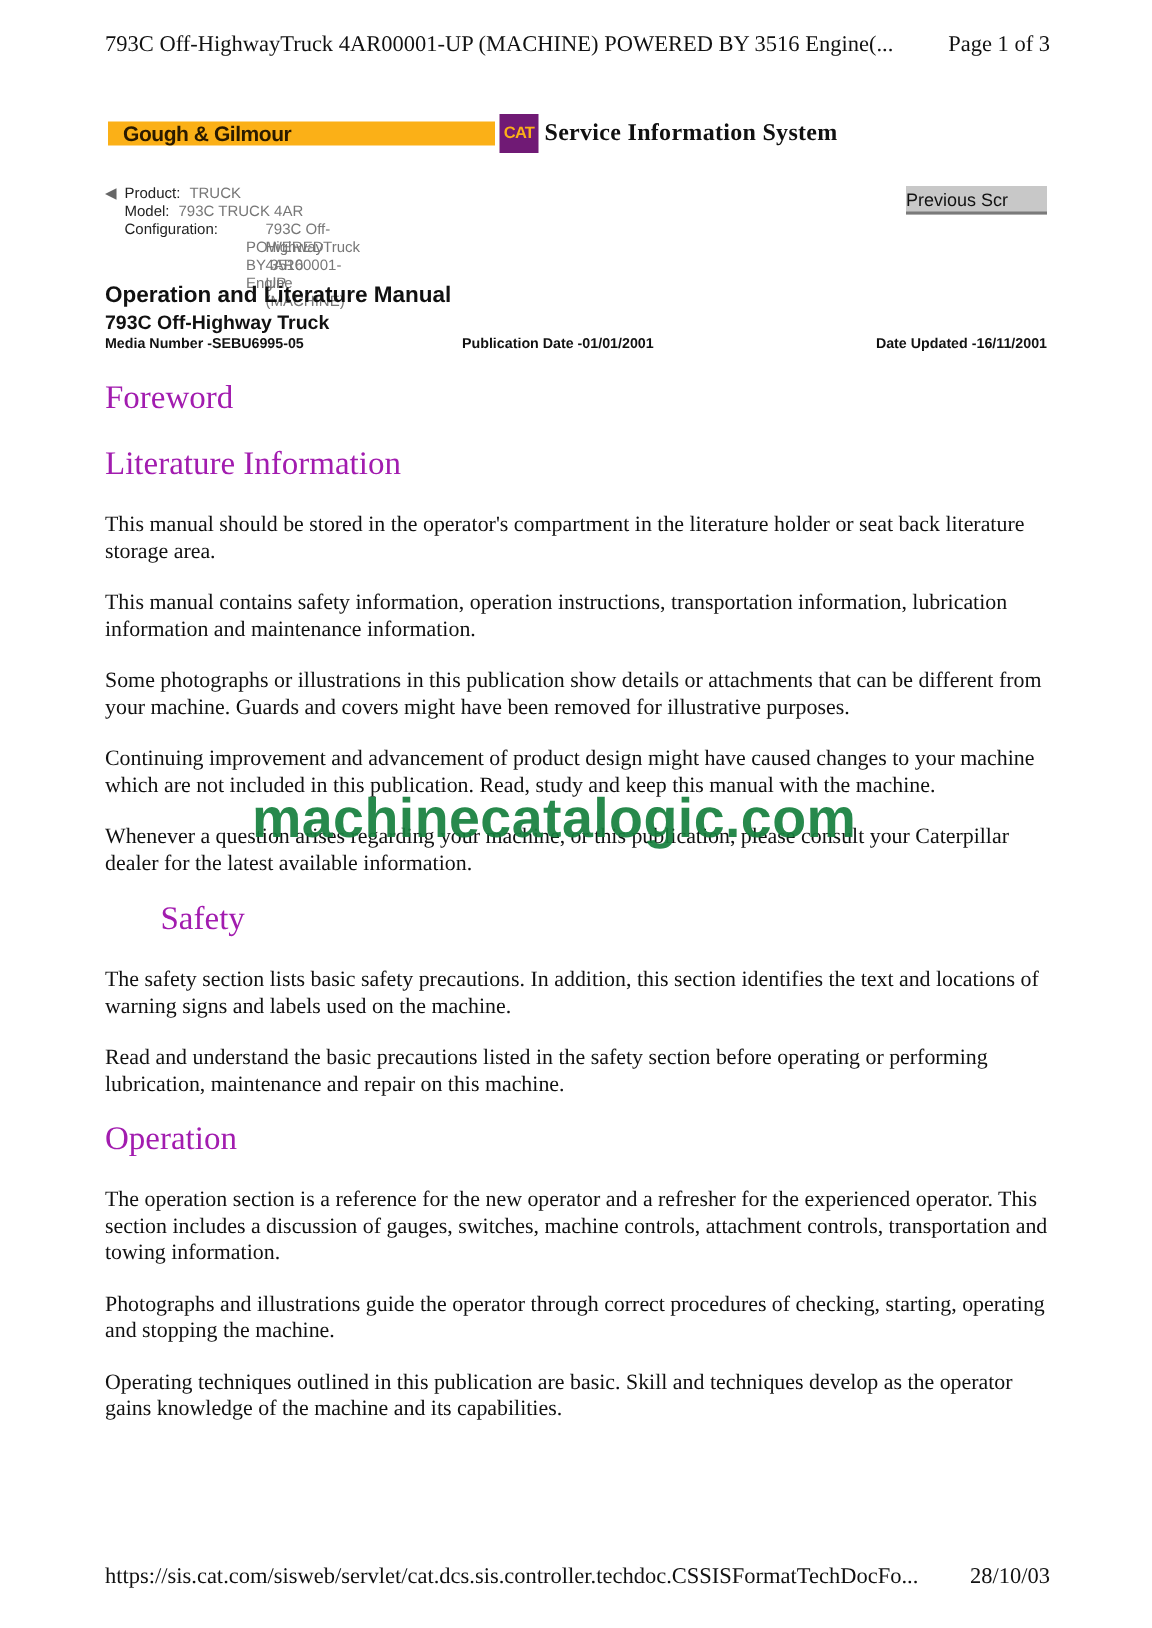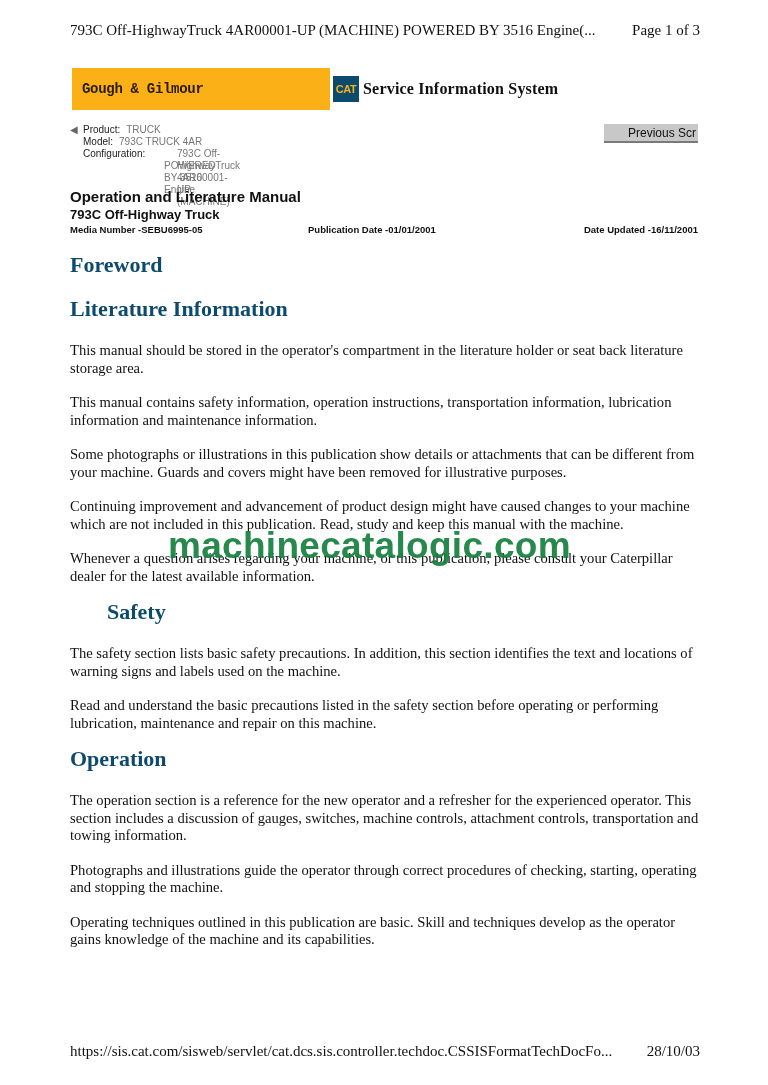--- a/index.html
+++ b/index.html
@@ -4,44 +4,44 @@
 <style>
   html, body { margin: 0; padding: 0; background: #ffffff; }
   body { width: 768px; height: 1085px; position: relative; overflow: hidden; color: #111; }
   .serif { font-family: "Liberation Serif", "DejaVu Serif", serif; }
   .sans { font-family: "Liberation Sans", "DejaVu Sans", sans-serif; }
 
   .print-header { position: absolute; left: 70px; top: 22px; width: 630px; font-size: 15px; display: flex; justify-content: space-between; }
   .print-footer { position: absolute; left: 70px; top: 1043px; width: 630px; font-size: 15px; display: flex; justify-content: space-between; }
 
   .banner { position: absolute; left: 72px; top: 76px; width: 625px; height: 26px; display: flex; align-items: center; }
-  .brand-box { width: 258px; height: 42px; background: #fbb017; display: flex; align-items: center; padding-left: 10px; box-sizing: border-box; font-weight: bold; font-size: 14px; color: #2a1a00; letter-spacing: -0.3px; font-family: Liberation Mono, monospace; }
-  .cat-logo { margin-left: 3px; width: 26px; height: 26px; background: #0c4a6e; color: #fbb017; font-weight: bold; font-size: 11px; display: flex; align-items: center; justify-content: center; letter-spacing: -0.5px; }
+  .brand-box { width: 258px; height: 16px; background: #fbb017; display: flex; align-items: center; padding-left: 10px; box-sizing: border-box; font-weight: bold; font-size: 14px; color: #2a1a00; letter-spacing: -0.3px; }
+  .cat-logo { margin-left: 3px; width: 26px; height: 26px; background: #701a75; color: #fbb017; font-weight: bold; font-size: 11px; display: flex; align-items: center; justify-content: center; letter-spacing: -0.5px; }
   .sis-title { margin-left: 4px; font-weight: bold; font-size: 16px; color: #111; letter-spacing: 0.2px; }
 
   .product-info { position: absolute; left: 70px; top: 124px; font-size: 10px; line-height: 12px; }
   .pi-row { display: flex; }
   .pi-label { color: #222; }
   .pi-value { color: #777; margin-left: 6px; text-align: center; }
   .back-arrow { color: #666; width: 13px; display: inline-block; }
   .pi-indent { margin-left: 13px; }
   .config-value { color: #777; position: absolute; left: 94px; }
 
-  .prev-btn { position: absolute; left: 604px; top: 124px; width: 94px; height: 19px; background: #c8c8c8; border-bottom: 2px solid #7a7a7a; font-size: 12px; color: #111; display: flex; align-items: center; padding-left: 24px; box-sizing: border-box; overflow: hidden; white-space: nowrap; }
+  .prev-btn { position: absolute; left: 604px; top: 124px; width: 94px; height: 19px; background: #c8c8c8; border-bottom: 2px solid #7a7a7a; font-size: 12px; color: #111; display: flex; align-items: center; box-sizing: border-box; overflow: hidden; white-space: nowrap; }
 
   .doc-head { position: absolute; left: 70px; top: 188px; width: 628px; }
   .doc-title { font-size: 15px; font-weight: bold; }
   .doc-sub { font-size: 13px; font-weight: bold; margin-top: 2px; }
   .doc-meta { display: flex; font-size: 9.5px; font-weight: bold; margin-top: 2px; align-items: center; }
   .doc-meta span:nth-child(1) { width: 238px; }
   .doc-meta span:nth-child(2) { width: 240px; }
   .doc-meta span:nth-child(3) { flex: 1; text-align: right; }
 
   .content { position: absolute; left: 70px; top: 250px; width: 630px; }
-  h1.sec { color: #0c4a6e; font-size: 22px; font-weight: bold; margin: 0; }
+  h1.sec { color: #a21caf; font-size: 22px; font-weight: normal; margin: 0; }
   p.body { font-size: 14.6px; line-height: 17.5px; margin: 0; }
 
   .watermark { position: absolute; left: 168px; top: 525px; font-size: 37px; font-weight: bold; color: #15803d; opacity: 0.92; letter-spacing: 0.3px; }
 </style>
 </head>
 <body>
 
 <div class="print-header serif">
   <span>793C Off-HighwayTruck 4AR00001-UP (MACHINE) POWERED BY 3516 Engine(...</span>
   <span>Page 1 of 3</span>

